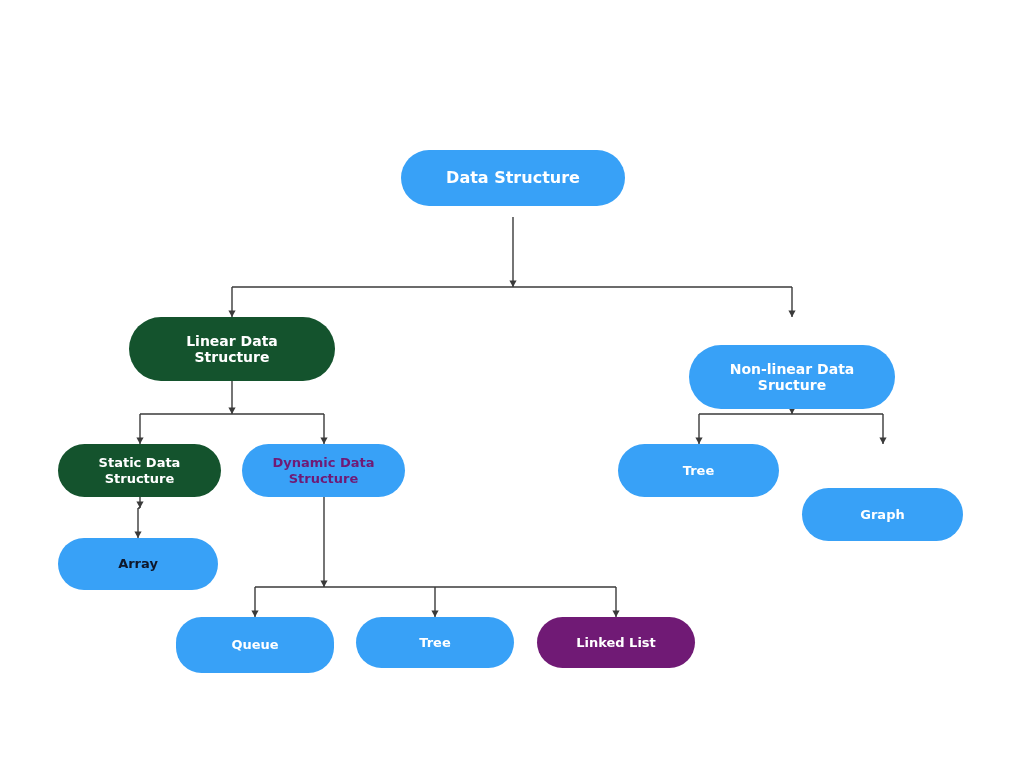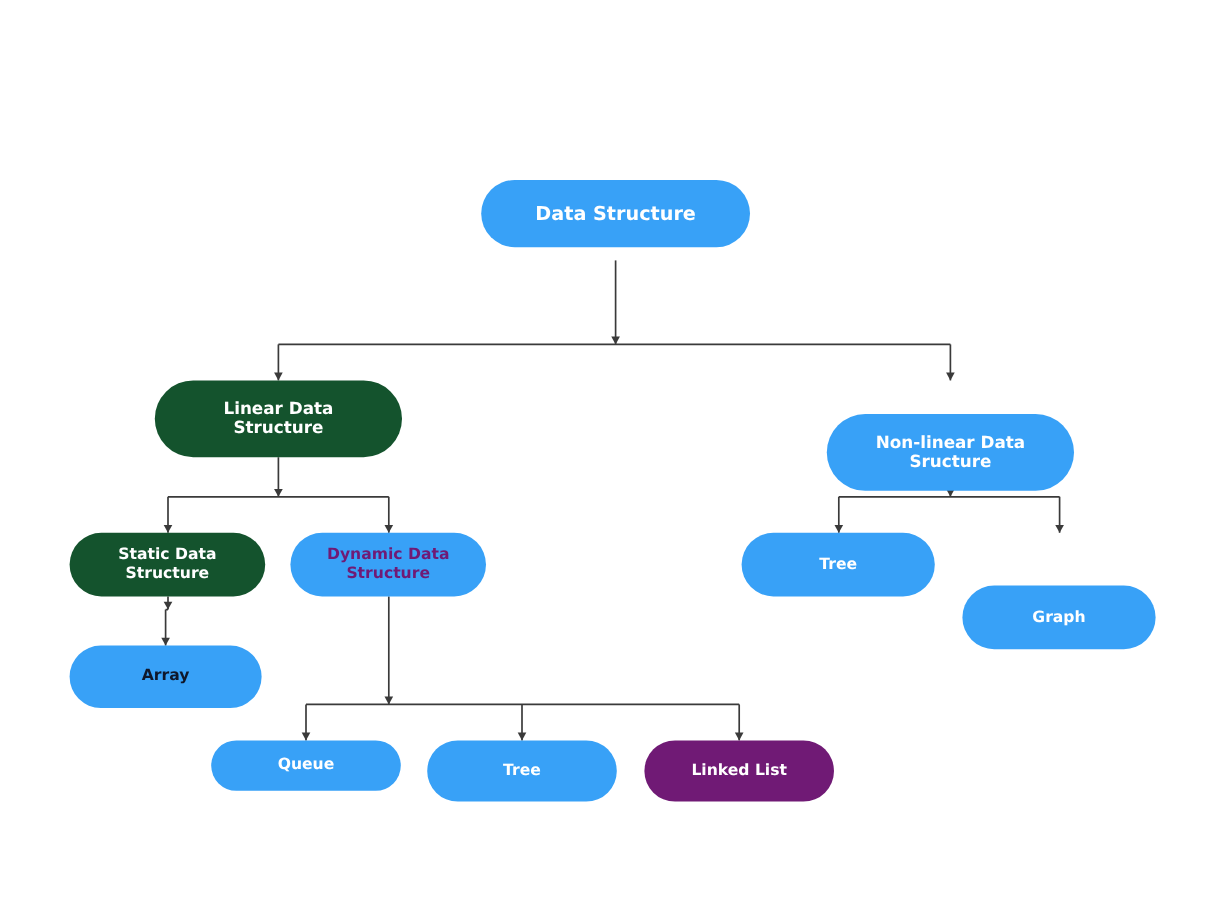--- a/index.html
+++ b/index.html
@@ -105,18 +105,18 @@
 Structure</div>
       <div class="node node-md" style="left: 689px; top: 317px; width: 206px; height: 64px; background: rgb(56, 161, 247); color: rgb(255, 255, 255); border-radius: 32px; margin-top: 28px;">Non-linear Data
 Sructure</div>
       <div class="node node-sm" style="left: 58px; top: 444px; width: 163px; height: 53px; background: #14532d; color: rgb(255, 255, 255); border-radius: 26.5px;">Static Data
 Structure</div>
       <div class="node node-sm" style="left: 242px; top: 444px; width: 163px; height: 53px; background: rgb(56, 161, 247); color: #701a75; border-radius: 26.5px;">Dynamic Data
 Structure</div>
       <div class="node node-sm" style="left: 618px; top: 444px; width: 161px; height: 53px; background: rgb(56, 161, 247); color: rgb(255, 255, 255); border-radius: 26.5px;">Tree</div>
       <div class="node node-sm" style="left: 802px; top: 444px; width: 161px; height: 53px; background: rgb(56, 161, 247); color: rgb(255, 255, 255); border-radius: 26.5px; margin-top: 44px;">Graph</div>
       <div class="node node-sm" style="left: 58px; top: 538px; width: 160px; height: 52px; background: rgb(56, 161, 247); color: #0f172a; border-radius: 26px;">Array</div>
-      <div class="node node-sm" style="left: 176px; top: 617px; width: 158px; height: 42px; background: rgb(56, 161, 247); color: rgb(255, 255, 255); border-radius: 25.5px;">Queue</div>
+      <div class="node node-sm" style="left: 176px; top: 617px; width: 158px; height: 56px; background: rgb(56, 161, 247); color: rgb(255, 255, 255); border-radius: 25.5px;">Queue</div>
       <div class="node node-sm" style="left: 356px; top: 617px; width: 158px; height: 51px; background: rgb(56, 161, 247); color: rgb(255, 255, 255); border-radius: 25.5px;">Tree</div>
       <div class="node node-sm" style="left: 537px; top: 617px; width: 158px; height: 51px; background: #701a75; color: rgb(255, 255, 255); border-radius: 25.5px;">Linked List</div>
     </div>
 
 </div>
 
 </body></html>

